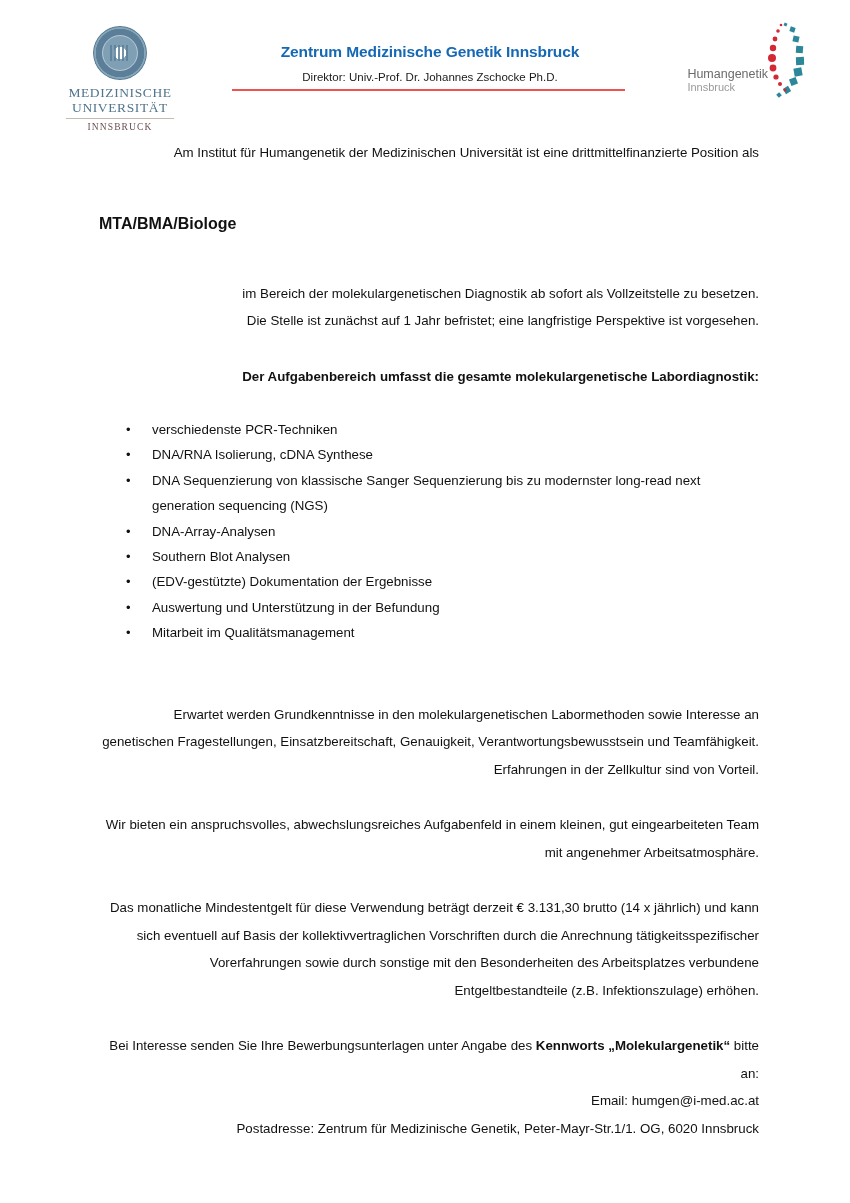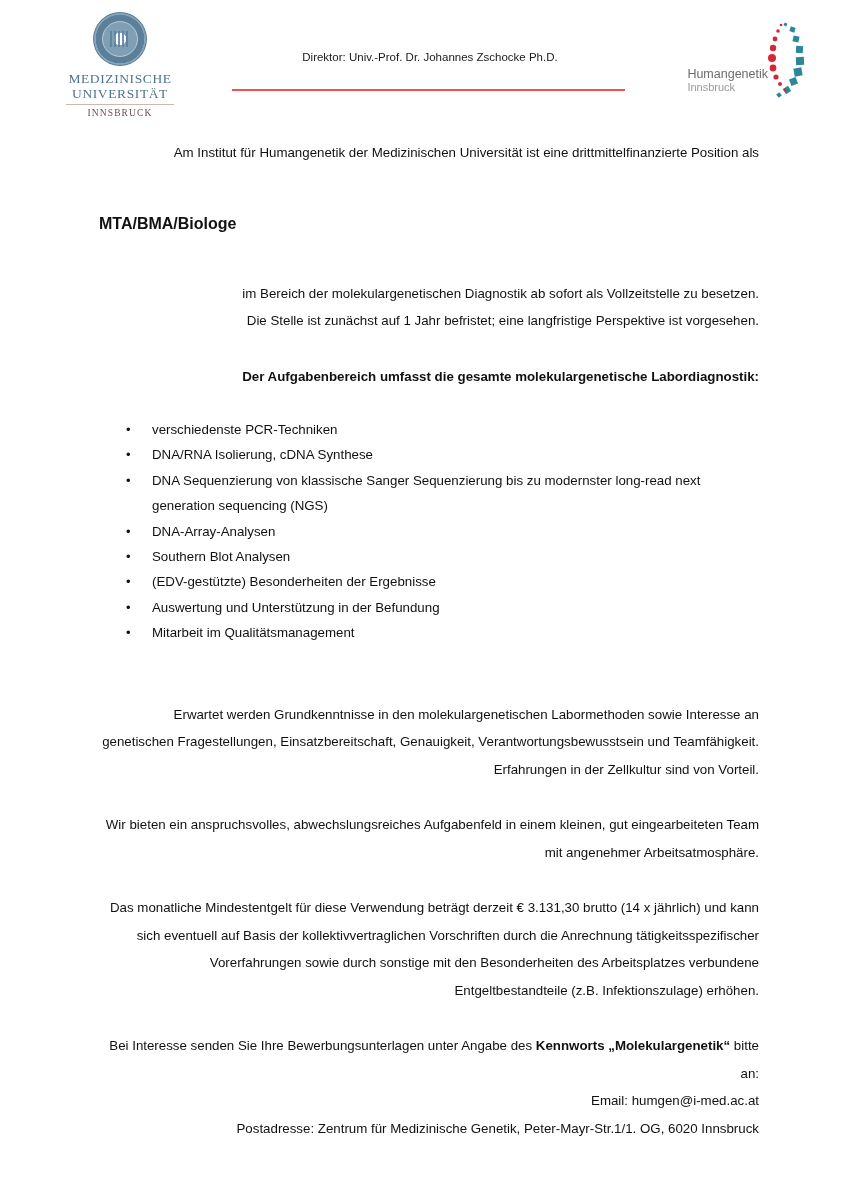--- a/index.html
+++ b/index.html
@@ -24,21 +24,21 @@
 
   
   .header {
     position: relative;
     height: 125px;
     width: 850px;
   }
   .logo-left {
     position: absolute;
     left: 60px;
-    top: 12px;
+    top: 26px;
     width: 120px;
     text-align: center;
     color: #5c7f99;
   }
   .seal {
     width: 54px;
     height: 54px;
     border-radius: 50%;
     margin: 0 auto 5px auto;
     background:
@@ -184,20 +184,21 @@
 
     <div class="logo-left">
       <div class="seal"></div>
       <div class="l1">MEDIZINISCHE</div>
       <div class="l2">UNIVERSITÄT</div>
       <div class="rule"></div>
       <div class="l3">INNSBRUCK</div>
     </div>
 
     <div class="header-center">
+      <div class="header-title">Zentrum Medizinische Genetik Innsbruck</div>
       <div class="header-sub">Direktor: Univ.-Prof. Dr. Johannes Zschocke Ph.D.</div>
     </div>
     <div class="header-rule"></div>
 
     <div class="logo-right">
       <svg class="helix" viewBox="0 0 62 78">
         <g fill="#2b8799">
           <rect x="46" y="5" width="5" height="5" transform="rotate(18 48.5 7.5)"></rect>
           <rect x="49" y="14" width="6" height="6" transform="rotate(12 52 17)"></rect>
           <rect x="52" y="24" width="7" height="7" transform="rotate(4 55.5 27.5)"></rect>
@@ -245,21 +246,21 @@
     <p class="para bold-head">Der Aufgabenbereich umfasst die gesamte molekulargenetische Labordiagnostik:</p>
 
     <div class="gap-sm"></div>
 
     <ul class="tasks">
       <li>verschiedenste PCR-Techniken</li>
       <li>DNA/RNA Isolierung, cDNA Synthese</li>
       <li>DNA Sequenzierung von klassische Sanger Sequenzierung bis zu modernster long-read next generation sequencing (NGS)</li>
       <li>DNA-Array-Analysen</li>
       <li>Southern Blot Analysen</li>
-      <li>(EDV-gestützte) Besonderheiten der Ergebnisse</li>
+      <li>(EDV-gestützte) Dokumentation der Ergebnisse</li>
       <li>Auswertung und Unterstützung in der Befundung</li>
       <li>Mitarbeit im Qualitätsmanagement</li>
     </ul>
 
     <div class="gap-sm"></div>
 
 
     <div class="gap-md"></div>
 
     <p class="para">Erwartet werden Grundkenntnisse in den molekulargenetischen Labormethoden sowie Interesse an genetischen Fragestellungen, Einsatzbereitschaft, Genauigkeit, Verantwortungsbewusstsein und Teamfähigkeit. Erfahrungen in der Zellkultur sind von Vorteil.</p>

